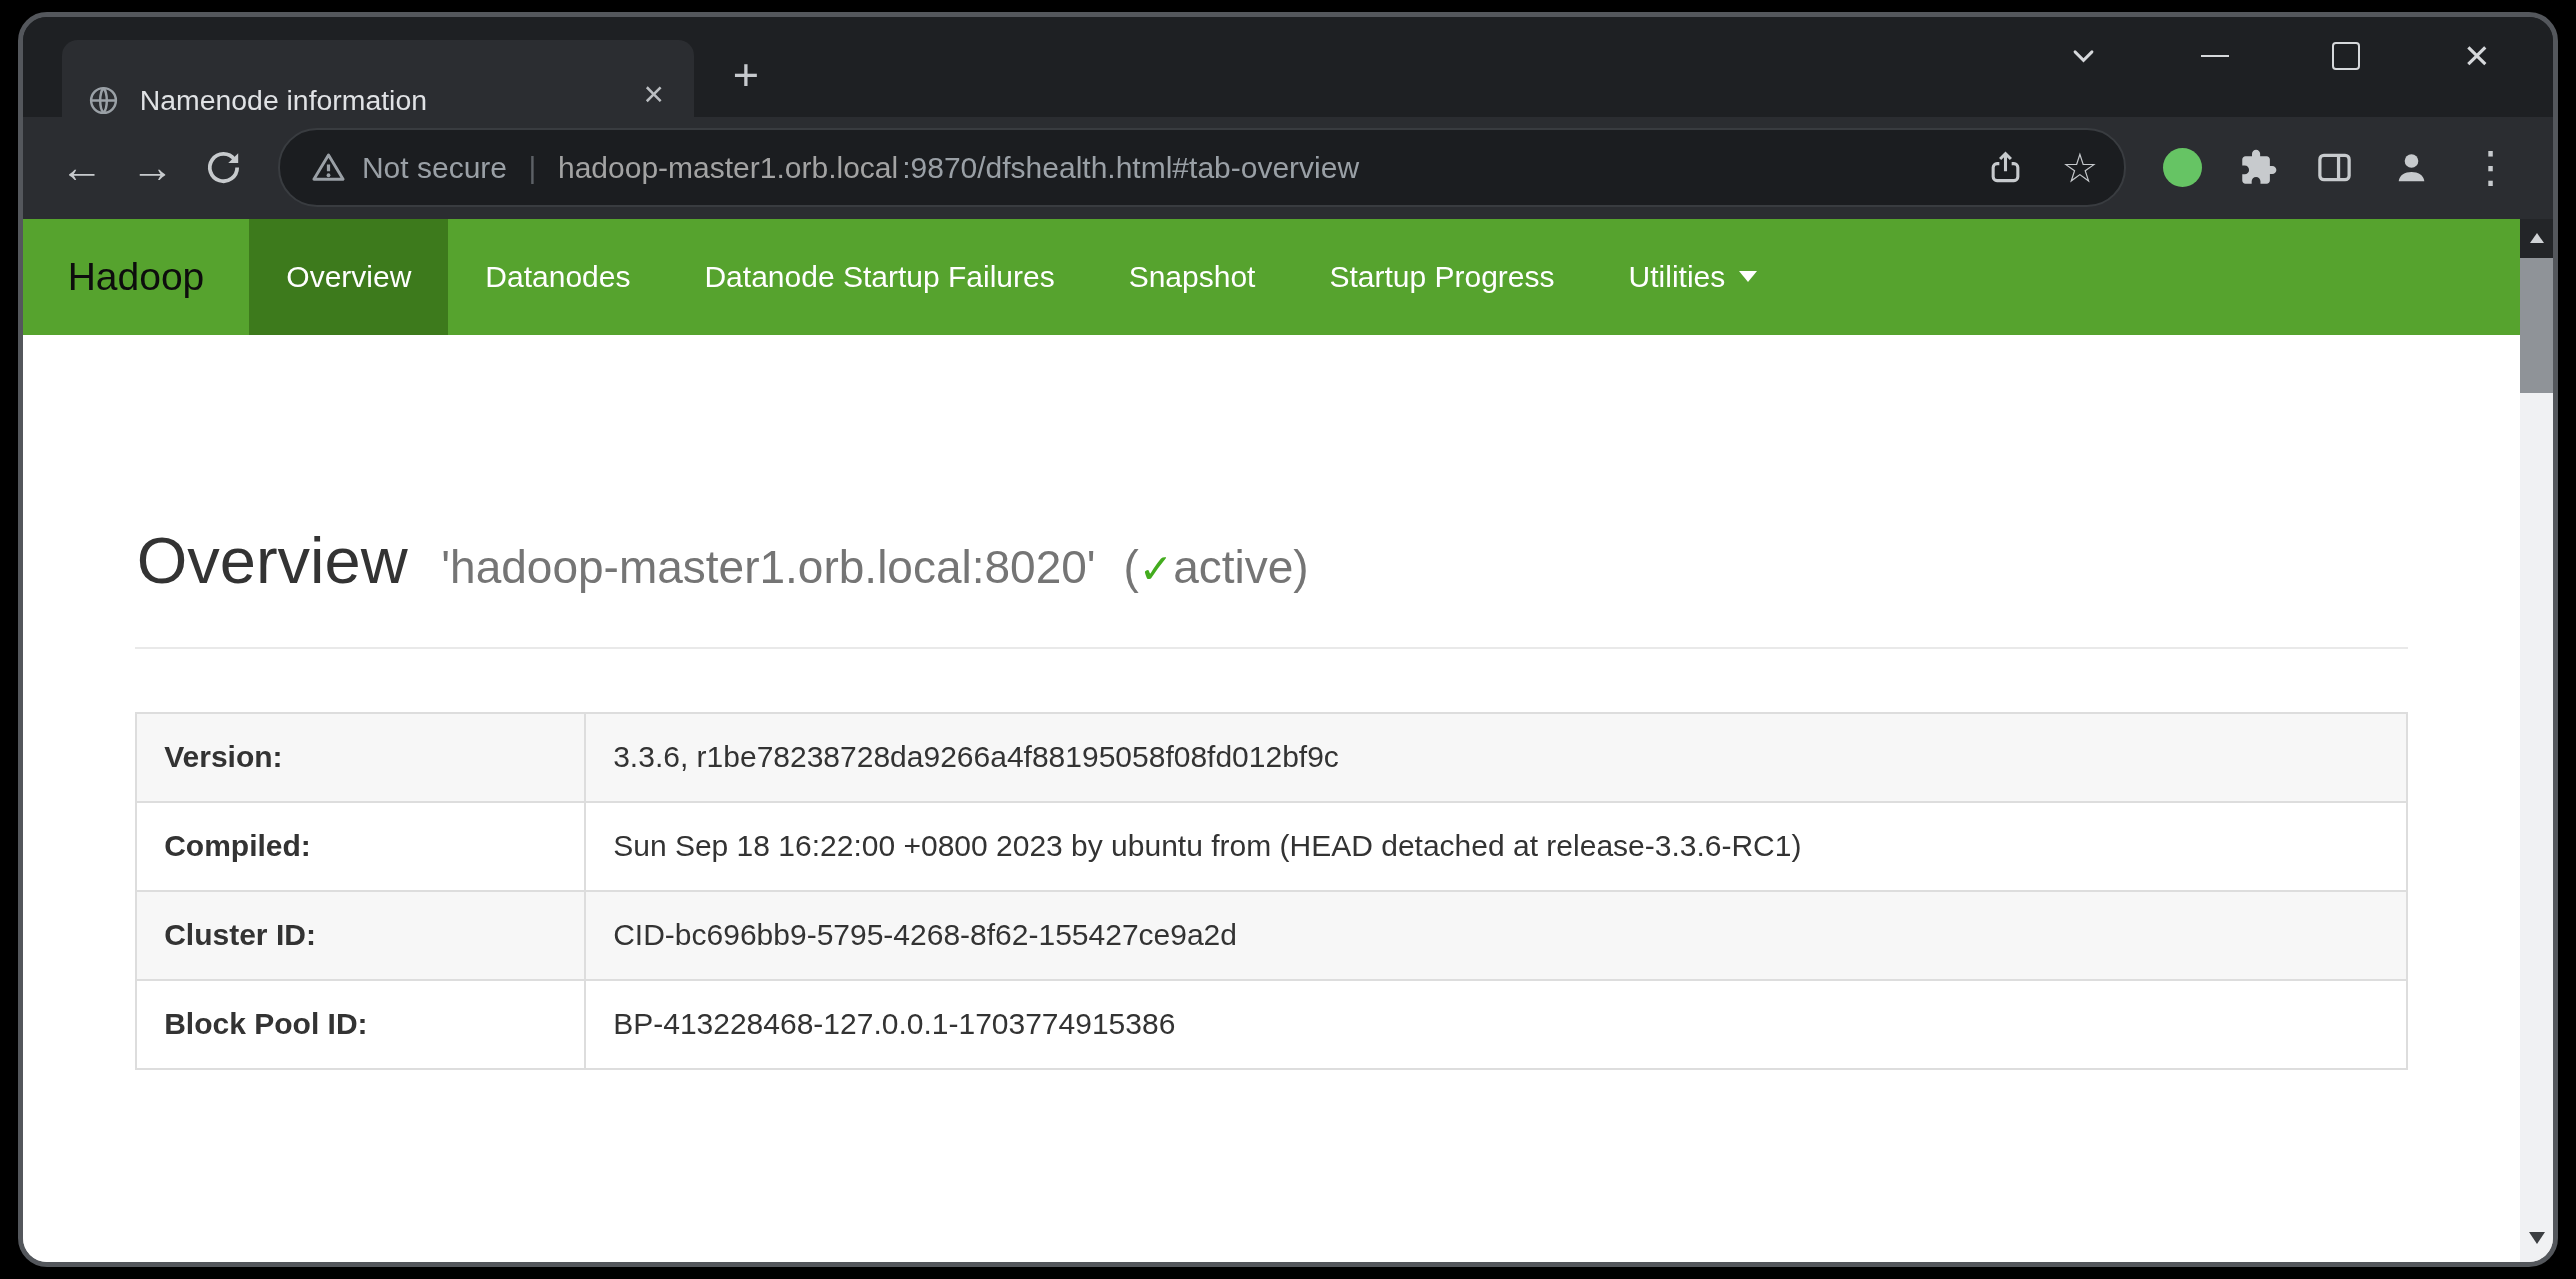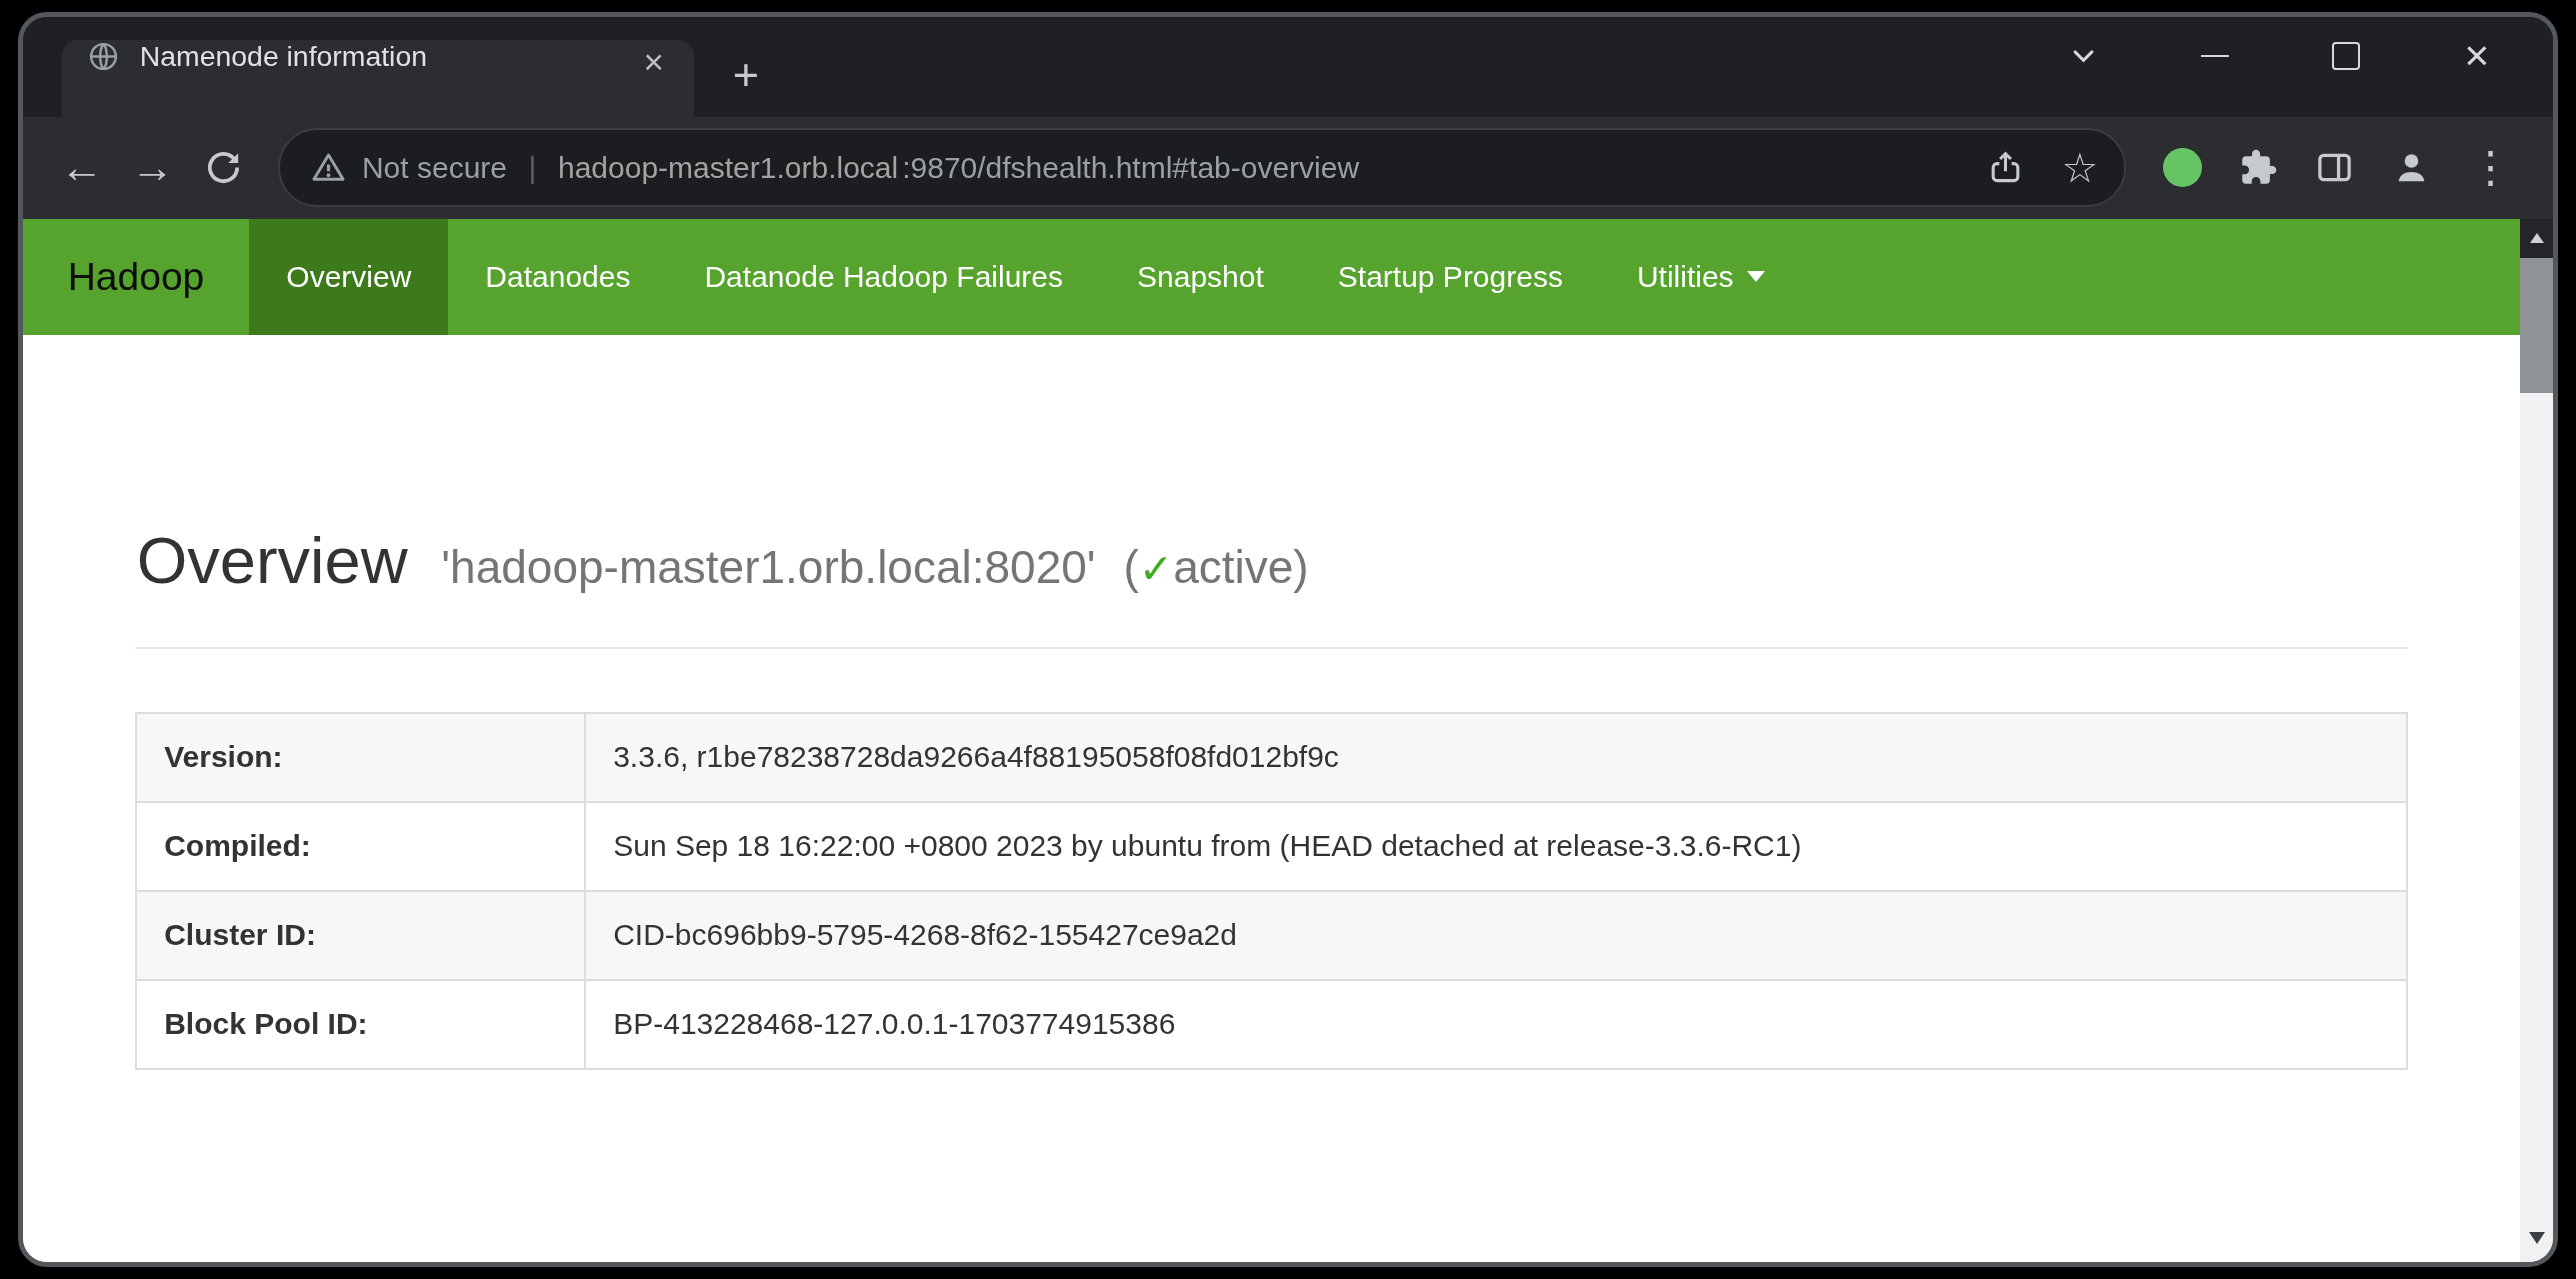--- a/index.html
+++ b/index.html
@@ -4,21 +4,21 @@
 <style>
   html,body{margin:0;padding:0;width:2576px;height:1279px;background:#000;overflow:hidden;
     font-family:"Liberation Sans","DejaVu Sans",sans-serif;-webkit-font-smoothing:antialiased;}
   .window{position:absolute;left:17.7px;top:11.8px;right:17.7px;bottom:11.8px;border:5.9px solid #54575c;
     border-radius:29px;overflow:hidden;background:#1e2023;display:flex;flex-direction:column;
     box-shadow:0 0 59px rgba(0,0,0,.8);}
   
   .tabstrip{height:100px;flex:0 0 auto;background:#1e2023;position:relative;display:flex;
     align-items:flex-end;padding-left:39px;}
   .tab{width:589px;height:77px;background:#2b2d31;border-radius:15.7px 15.7px 0 0;display:flex;
-    align-items:flex-start;gap:19.6px;padding:0 17.7px 0 25.5px;color:#e0e2e5;font-size:28.4px;}
+    align-items:flex-end;gap:19.6px;padding:0 17.7px 0 25.5px;color:#e0e2e5;font-size:28.4px;}
   .tab-title{flex:1;white-space:nowrap;overflow:hidden;text-overflow:ellipsis;}
   .tab-close{width:45px;height:45px;border-radius:50%;display:flex;align-items:center;
     justify-content:center;font-size:35px;color:#bcbfc3;cursor:default;}
   .newtab{margin:0 0 13.7px 23.5px;width:57px;height:57px;border-radius:50%;display:flex;
     align-items:center;justify-content:center;font-size:45px;color:#c6c9cd;}
   .wincontrols{position:absolute;top:13.7px;right:51px;display:flex;align-items:center;gap:80px;}
   .wc{width:51px;height:51px;display:flex;align-items:center;justify-content:center;color:#d6d8db;}
   .minbar{display:block;width:27.5px;height:2.9px;background:#d6d8db;}
   .maxbox{display:block;width:23.5px;height:23.5px;border:2.9px solid #d6d8db;border-radius:3.9px;}
   .wc.closebtn{font-size:43px;}
@@ -173,21 +173,21 @@
     </div>
   </div>
 
   <div class="viewport">
     <div class="pagearea">
 
       <nav class="hnav">
         <a class="brand">Hadoop</a>
         <a class="hitem active">Overview</a>
         <a class="hitem">Datanodes</a>
-        <a class="hitem">Datanode Hadoop Failures</a>
+        <a class="hitem">Datanode Startup Failures</a>
         <a class="hitem">Snapshot</a>
         <a class="hitem">Startup Progress</a>
         <a class="hitem">
           <span>Utilities</span>
           <i class="caret"></i>
         </a>
       </nav>
 
       <div class="content">
         <h1>

